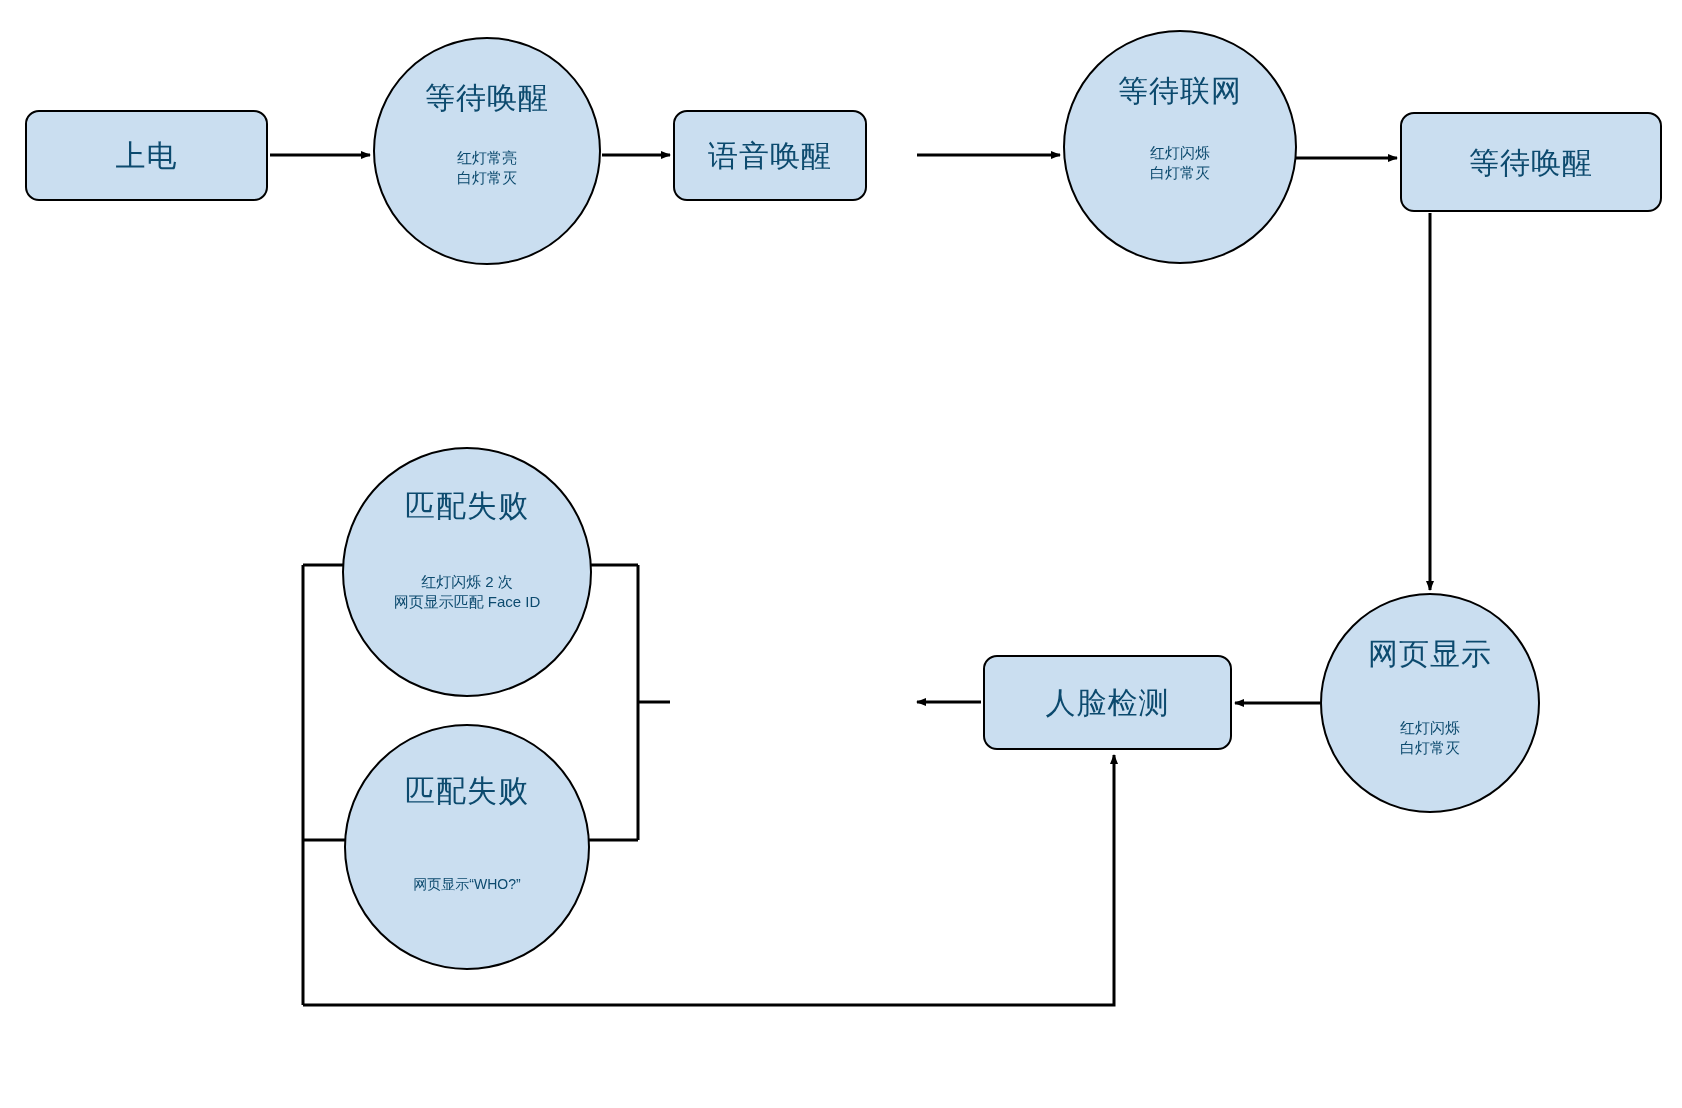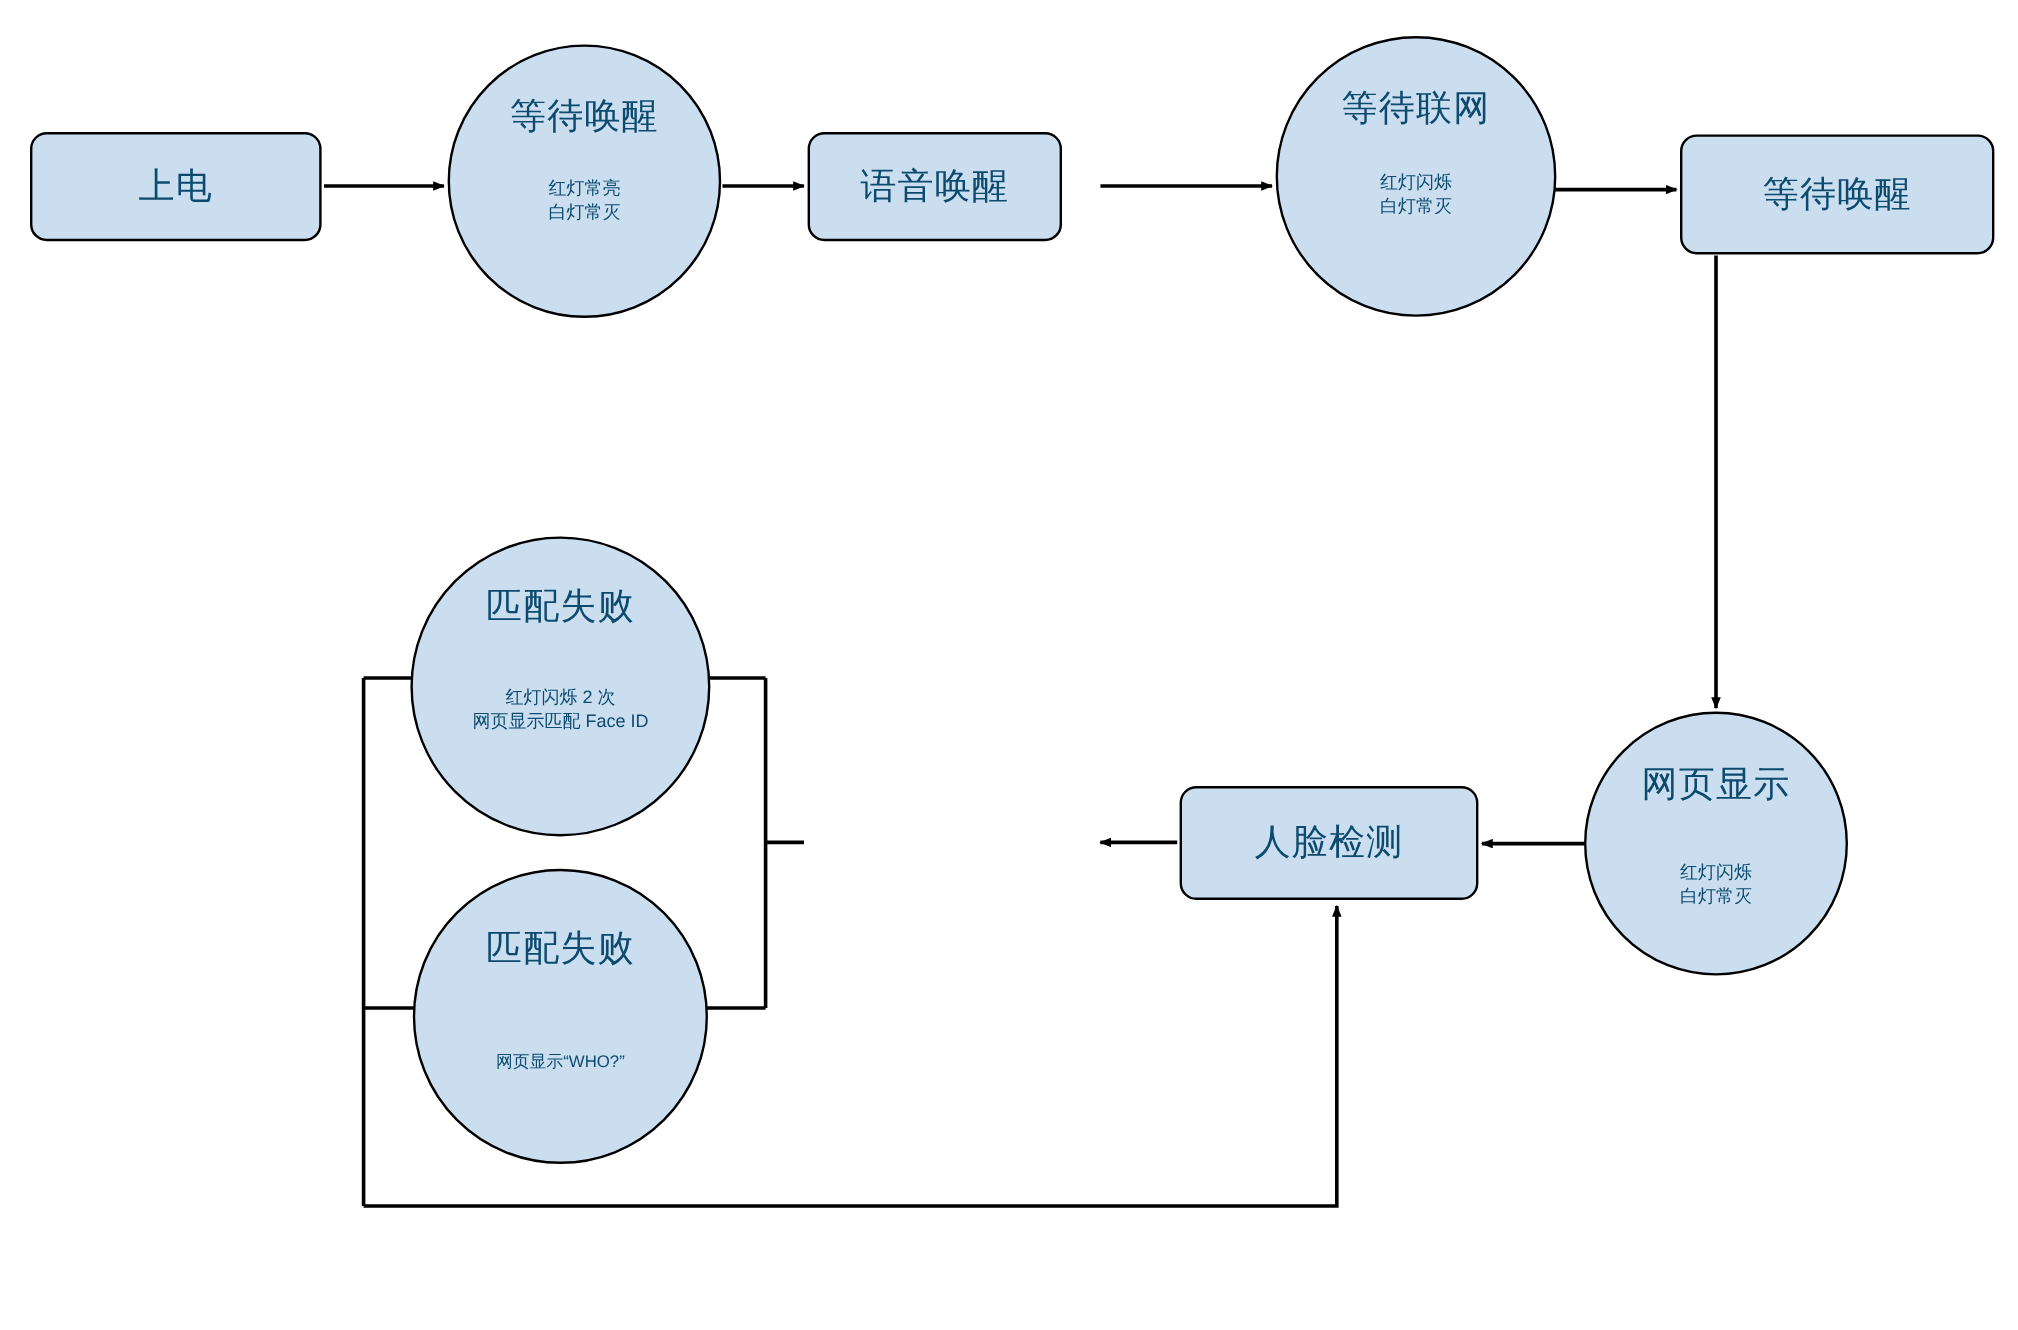--- a/index.html
+++ b/index.html
@@ -56,21 +56,21 @@
     font-size: 15px;
     line-height: 1.35;
     text-align: center;
     white-space: pre-line;
     margin-top: 10px;
   }
 
   
   #node-power-on       { left: 25px;   top: 110px; width: 243px; height: 91px; }
   #node-wait-wake      { left: 373px;  top: 37px;  width: 228px; height: 228px; }
-  #node-voice-wake     { left: 673px;  top: 110px; width: 212px; height: 91px; }
+  #node-voice-wake     { left: 673px;  top: 110px; width: 194px; height: 91px; }
   #node-wait-network   { left: 1063px; top: 30px;  width: 234px; height: 234px; }
   #node-connect-network{ left: 1400px; top: 112px; width: 262px; height: 100px; }
   #node-network-ok     { left: 1320px; top: 593px; width: 220px; height: 220px; }
   #node-face-detect    { left: 983px;  top: 655px; width: 249px; height: 95px; }
   #node-face-recognize { left: 672px;  top: 658px; width: 242px; height: 88px; }
   #node-match-success  { left: 342px;  top: 447px; width: 250px; height: 250px; }
   #node-match-fail     { left: 344px;  top: 724px; width: 246px; height: 246px; }
 
   #node-wait-wake .node-title     { margin-top: 42px; }
   #node-wait-wake .node-sub       { margin-top: 34px; }

